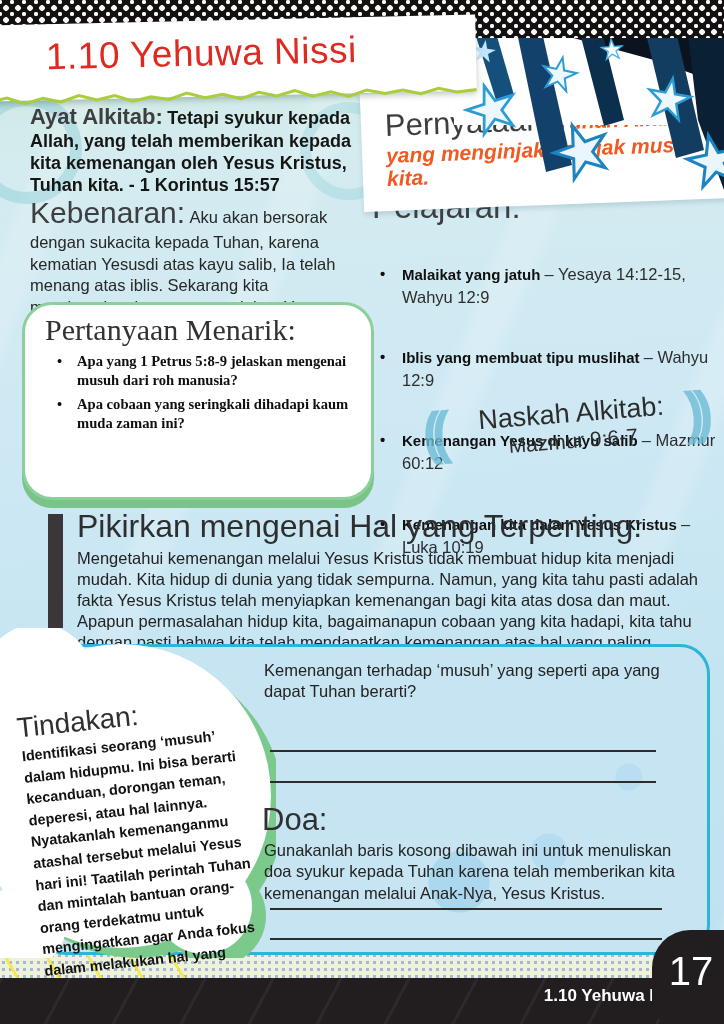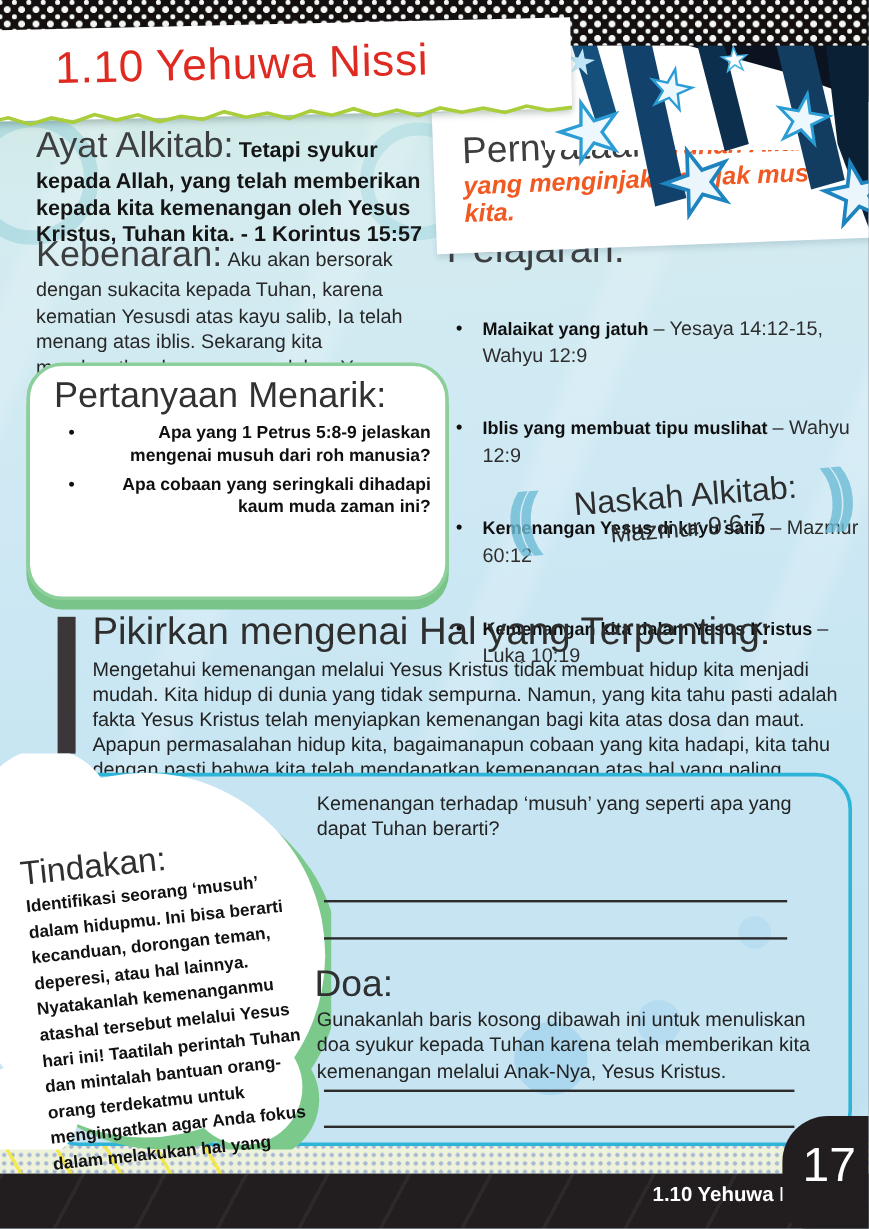--- a/index.html
+++ b/index.html
@@ -26,32 +26,32 @@
   .banner-tear{position:absolute;left:0;bottom:-7px;width:100%;height:14px;}
   .stars{position:absolute;right:0;top:0;width:270px;height:230px;z-index:3;}
   .card{position:absolute;left:362px;top:94px;width:366px;height:118px;background:#fff;
     transform:rotate(-2.2deg);transform-origin:left center;z-index:2;box-sizing:border-box;
     padding:16px 10px 0 24px;box-shadow:0 3px 5px rgba(50,90,110,.18);line-height:1.12;}
   .sec-h{font-weight:400;color:#3d3e40;}
   .card .sec-h{font-size:31px;}
   .statement{font-size:21px;font-weight:bold;font-style:italic;color:#f05a22;
     text-shadow:-1px -1px 0 #fff,1px -1px 0 #fff,-1px 1px 0 #fff,1px 1px 0 #fff,2px 2px 0 #fff;}
   .ayat{position:absolute;left:30px;top:104px;width:334px;line-height:1.22;z-index:1;}
-  .ayat .sec-h{font-size:30px;}
+  .ayat .sec-h{font-size:22px;font-weight:bold;}
   .ayat b{font-size:18px;color:#151515;}
   .kebenaran{position:absolute;left:30px;top:194px;width:340px;line-height:1.28;z-index:1;}
   .kebenaran .sec-h{font-size:30px;}
   .kebenaran span.body{font-size:16.5px;color:#272727;}
   .pertanyaan-box{position:absolute;left:22px;top:302px;width:352px;height:198px;background:#fff;
     border:3px solid #8ccf9b;border-radius:30px;box-shadow:0 8px 0 #79c489;
-    box-sizing:border-box;padding:8px 12px 0 20px;z-index:2;}
+    box-sizing:border-box;padding:8px 12px 0 20px;z-index:2;font-family:Liberation Serif, serif;}
   .pertanyaan-box .sec-h{font-size:30px;color:#323233;display:block;}
   .subtitle{font-size:15px;color:#1b1b1b;margin:0;}
   ul.qlist{margin:5px 0 0 0;padding:0;list-style:none;}
-  ul.qlist li{position:relative;padding-left:32px;font-weight:bold;font-size:14.6px;line-height:1.33;color:#0f0f0f;margin-bottom:4px;text-align:right;}
+  ul.qlist li{position:relative;padding-left:32px;font-weight:bold;font-size:14.6px;line-height:1.33;color:#0f0f0f;margin-bottom:4px;}
   ul.qlist li::before{content:"•";position:absolute;left:12px;}
   .pelajaran{position:absolute;left:372px;top:188px;width:352px;z-index:1;}
   .pelajaran .sec-h{font-size:33px;display:block;}
   ul.plist{margin:8px 0 0 0;padding:0;list-style:none;}
   ul.plist li{position:relative;padding-left:30px;font-size:15px;font-weight:bold;line-height:1.4;color:#101010;margin-bottom:6px;margin-top:37px;}
   ul.plist li::before{content:"•";position:absolute;left:8px;}
   ul.plist .ref{font-weight:400;font-size:16.5px;color:#2d2d2d;}
   .naskah{position:absolute;left:436px;top:398px;width:272px;transform:rotate(-4.5deg);text-align:center;z-index:1;}
   .naskah-h{font-size:27px;color:#2d2d2d;}
   .naskah-ref{font-size:21px;color:#2d2d2d;}

